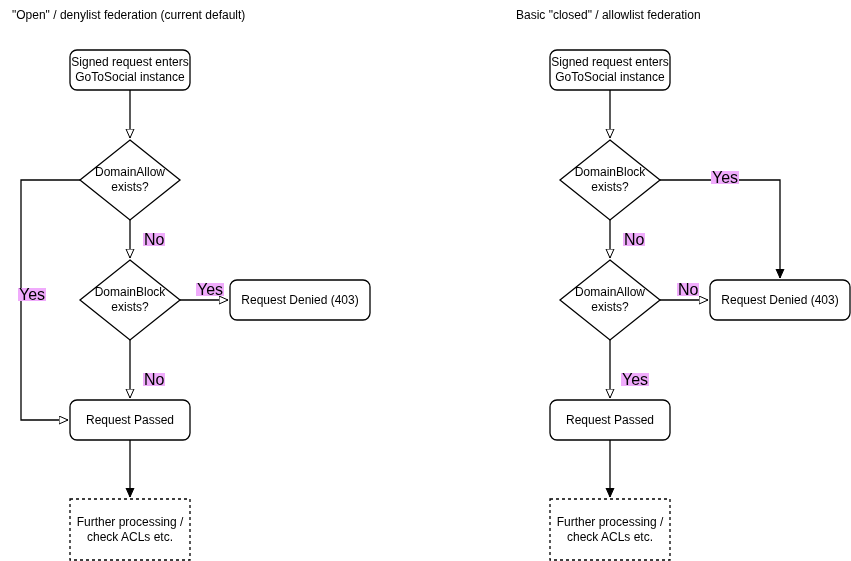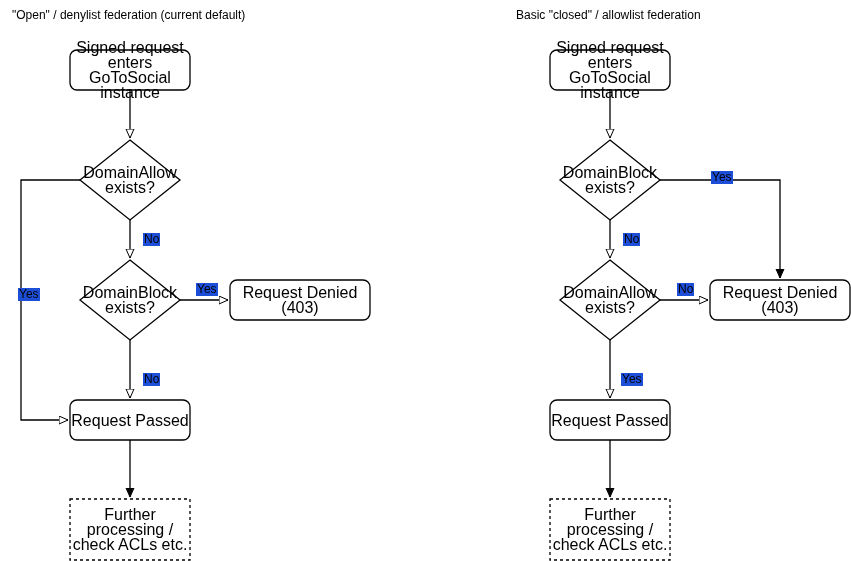--- a/index.html
+++ b/index.html
@@ -18,29 +18,29 @@
     font-size: 12px;
     line-height: 15px;
     white-space: nowrap;
   }
   .node-label {
     position: absolute;
     display: flex;
     align-items: center;
     justify-content: center;
     text-align: center;
-    font-size: 16px;
+    font-size: 12px;
     line-height: 15px;
     white-space: pre-line;
   }
   .edge-label {
     position: absolute;
-    font-size: 12px;
+    font-size: 16px;
     line-height: 13px;
-    background: #1d4ed8;
+    background: #f0abfc;
     padding: 0 1px;
     white-space: nowrap;
   }
 </style>
 </head>
 <body>
 
 <div class="stage">
 
   <svg class="layer" width="851" height="561" viewBox="0 0 851 561">

